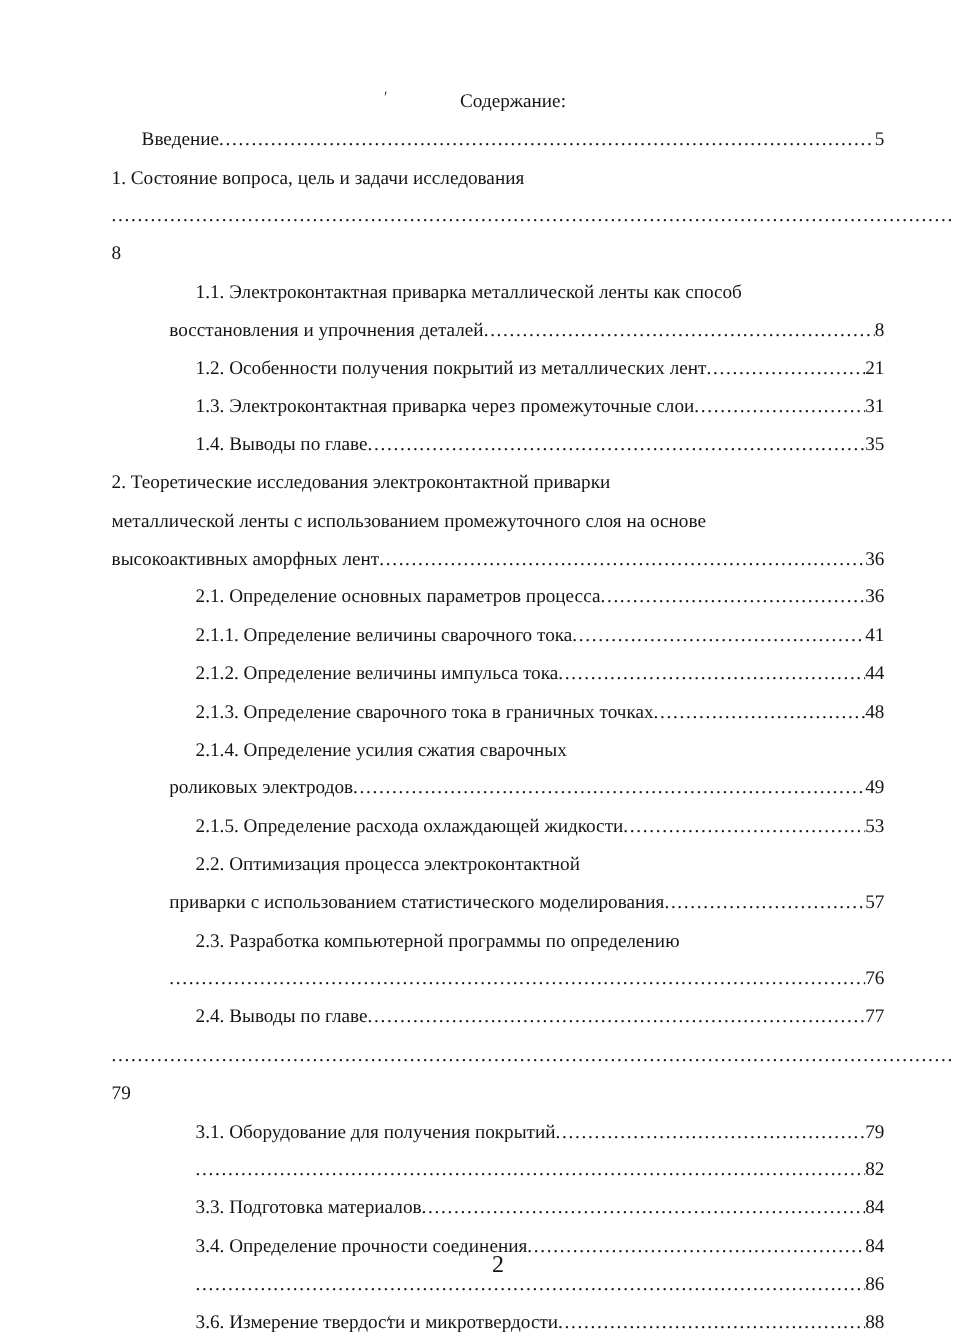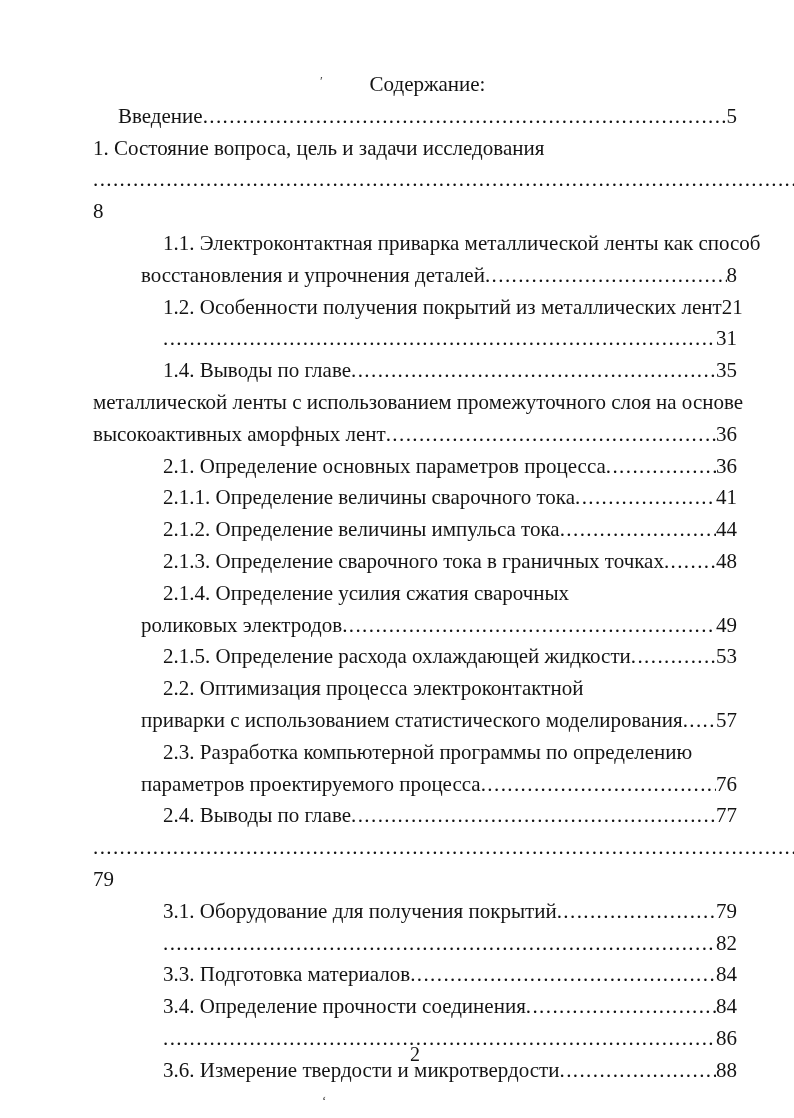--- a/index.html
+++ b/index.html
@@ -18,21 +18,21 @@
   .sheet {
     position: absolute;
     inset: 0;
     background: #ffffff;
   }
   .block {
     position: absolute;
     left: 93px;
     top: 69px;
     width: 644px;
-    font-size: 21px;
+    font-size: 16px;
     line-height: 31.8px;
   }
   .title-row {
     text-align: center;
     padding-left: 25px;
     white-space: nowrap;
   }
   .toc-row {
     display: flex;
     align-items: baseline;
@@ -104,27 +104,31 @@
           <span class="txt">восстановления и упрочнения деталей</span>
           <span class="leader">............................................................................................................................................................................................................................</span>
           <span class="pg">8</span>
         </div>
         <div class="toc-row lv-sub">
           <span class="txt">1.2. Особенности получения покрытий из металлических лент</span>
           <span class="leader">............................................................................................................................................................................................................................</span>
           <span class="pg">21</span>
         </div>
         <div class="toc-row lv-sub">
+          <span class="txt">1.3. Электроконтактная приварка через промежуточные слои</span>
           <span class="leader">............................................................................................................................................................................................................................</span>
           <span class="pg">31</span>
         </div>
         <div class="toc-row lv-sub">
           <span class="txt">1.4. Выводы по главе</span>
           <span class="leader">............................................................................................................................................................................................................................</span>
           <span class="pg">35</span>
+        </div>
+        <div class="toc-row lv-chapter">
+          <span class="txt">2. Теоретические исследования электроконтактной приварки</span>
         </div>
         <div class="toc-row lv-chaptercont">
           <span class="txt">металлической ленты с использованием промежуточного слоя на основе</span>
         </div>
         <div class="toc-row lv-chaptercont">
           <span class="txt">высокоактивных аморфных лент</span>
           <span class="leader">............................................................................................................................................................................................................................</span>
           <span class="pg">36</span>
         </div>
         <div class="toc-row lv-sub">
@@ -165,21 +169,20 @@
         </div>
         <div class="toc-row lv-subcont">
           <span class="txt">приварки с использованием статистического моделирования</span>
           <span class="leader">............................................................................................................................................................................................................................</span>
           <span class="pg">57</span>
         </div>
         <div class="toc-row lv-sub">
           <span class="txt">2.3. Разработка компьютерной программы по определению</span>
         </div>
         <div class="toc-row lv-subcont">
-          <span class="txt">параметров проектируемого процесса</span>
           <span class="leader">............................................................................................................................................................................................................................</span>
           <span class="pg">76</span>
         </div>
         <div class="toc-row lv-sub">
           <span class="txt">2.4. Выводы по главе</span>
           <span class="leader">............................................................................................................................................................................................................................</span>
           <span class="pg">77</span>
         </div>
         <div class="toc-row lv-chapter">
           <span class="leader">............................................................................................................................................................................................................................</span>

